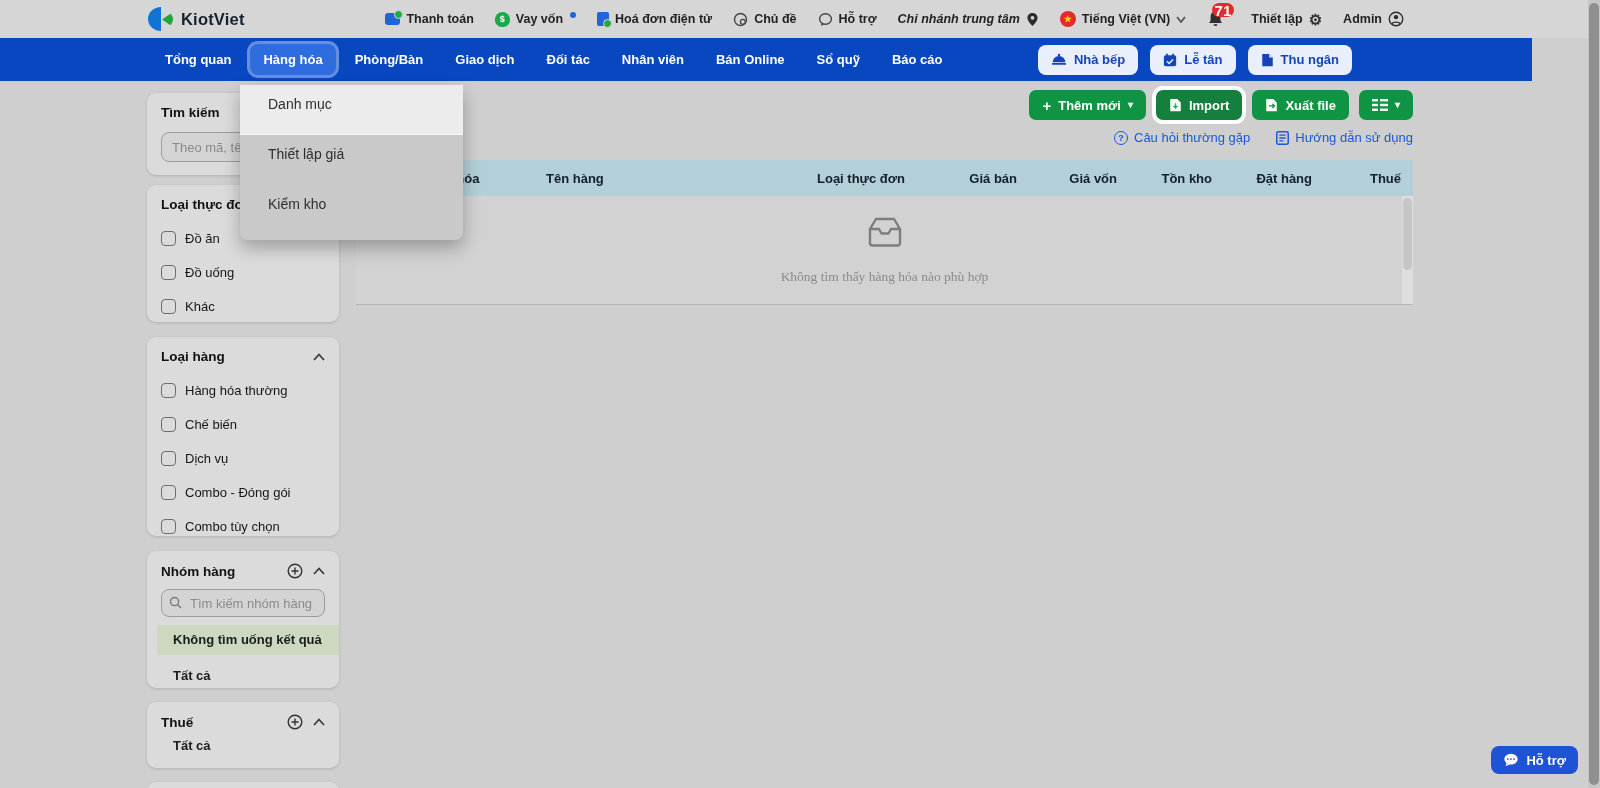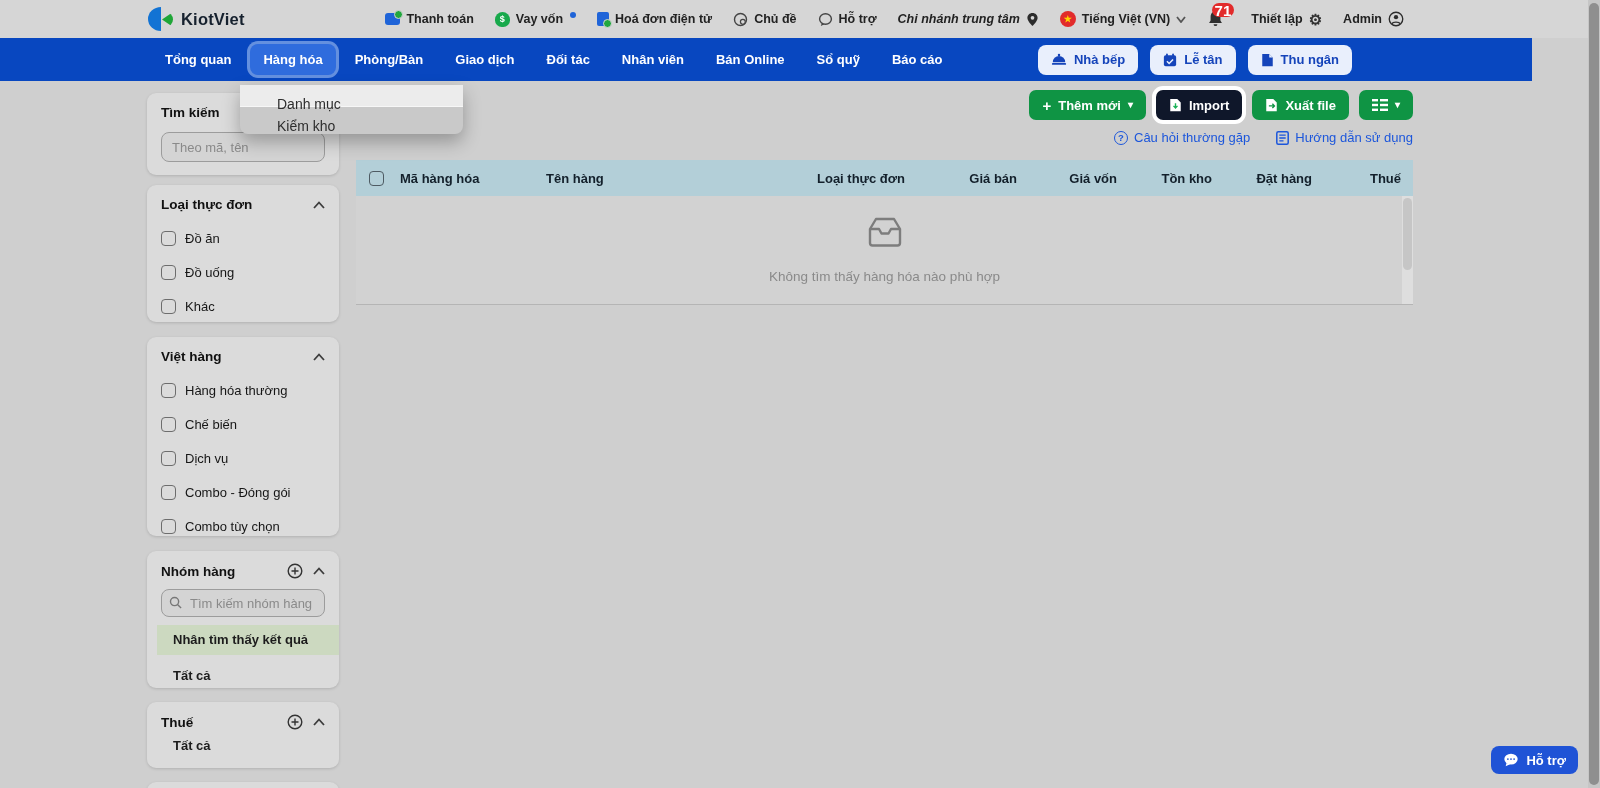--- a/index.html
+++ b/index.html
@@ -49,21 +49,21 @@
     background:#e9effc; color:#1544ba; font-size:13px; font-weight:bold;
     border:none; border-radius:8px; cursor:pointer;
   }
   .quick-btn svg { display:block; }
   
   .dropdown {
     position:absolute; left:240px; top:85px; width:223px; z-index:60;
     background:#c9c9c9; border-radius:0 0 8px 8px; padding-bottom:5px;
     box-shadow:0 8px 18px rgba(0,0,0,.28);
   }
-  .dropdown-item { height:22px; line-height:38px; padding-left:37px; font-size:14px; color:#2e2e2e; cursor:pointer; }
+  .dropdown-item { height:50px; line-height:38px; padding-left:28px; font-size:14px; color:#2e2e2e; cursor:pointer; }
   .dropdown-item.hl { background:#ececec; border-bottom:1px solid #f7f7f7; }
   
   .sidebar { position:absolute; left:147px; top:93px; width:192px; }
   .card {
     background:#dbdbdb; border-radius:9px; box-shadow:0 1px 3px rgba(0,0,0,.15);
     padding:12px 14px; position:relative;
   }
   .card-title { font-size:13.5px; font-weight:bold; color:#111; }
   .card-head { display:flex; align-items:center; }
   .card-head .spacer { flex:1; }
@@ -85,21 +85,21 @@
   .all-item { margin-top:13px; padding-left:12px; font-weight:bold; font-size:13px; cursor:pointer; }
   .icon-btn { background:none; border:none; padding:0; cursor:pointer; display:flex; align-items:center; }
   
   .main { position:absolute; left:356px; top:90px; width:1057px; }
   .toolbar-row { display:flex; justify-content:flex-end; gap:10px; height:30px; }
   .gbtn {
     display:flex; align-items:center; gap:7px; height:30px; padding:0 13px;
     background:#0f9444; color:#fff; font-size:13px; font-weight:bold;
     border:none; border-radius:7px; cursor:pointer;
   }
-  .gbtn.import { background:#0f172a; box-shadow:0 0 0 4px #ffffff; }
+  .gbtn.import { background:#15803d; box-shadow:0 0 0 4px #ffffff; }
   .caret { font-size:10px; line-height:1; }
   .links-row { display:flex; justify-content:flex-end; gap:26px; margin-top:9px; height:17px; }
   .blue-link { display:flex; align-items:center; gap:6px; color:#1c56db; font-size:13px; cursor:pointer; text-decoration:none; }
   .qmark {
     width:14px; height:14px; border:1.5px solid #1c56db; border-radius:50%;
     font-size:9.5px; font-weight:bold; display:flex; align-items:center; justify-content:center;
   }
   .table-head {
     margin-top:14px; height:36px; background:#b3cfd8; display:flex; align-items:center;
     font-weight:bold; font-size:13px; color:#13202b;
@@ -108,21 +108,21 @@
   .th.c-chk { width:40px; display:flex; justify-content:center; }
   .th.c-code { width:140px; }
   .th.c-name { flex:1; padding-left:10px; }
   .th.c-menutype { width:130px; text-align:center; }
   .th.c-r95 { width:95px; text-align:right; }
   .th.c-r100 { width:100px; text-align:right; }
   .th.c-tax { width:97px; text-align:right; padding-right:12px; }
   .chk-t { appearance:none; width:15px; height:15px; border:1.6px solid #4e5b63; border-radius:4px; background:transparent; margin:0; cursor:pointer; }
   .table-body {
     height:109px; background:#d2d2d2; border-bottom:1px solid #b5b5b5; position:relative;
-    display:flex; flex-direction:column; align-items:center; justify-content:center; gap:21px;
+    display:flex; flex-direction:column; align-items:center; justify-content:center; gap:21px;font-family:Liberation Serif, serif;
   }
   .empty-text { color:#8a8a8a; font-size:13.5px; }
   .tbody-scroll { position:absolute; right:0; top:0; bottom:0; width:11px; background:#dedede; }
   .tbody-scroll .thumb { position:absolute; left:1px; right:1px; top:2px; height:72px; background:#c6c6c6; border-radius:5px; }
   
   .page-scroll { position:absolute; right:0; top:0; width:12px; height:788px; background:#c6c6c6; }
   .page-scroll .thumb { position:absolute; left:1px; width:10px; top:3px; height:782px; background:#8f8f8f; border-radius:5px; }
   
   .support-btn {
     position:absolute; right:22px; bottom:14px;
@@ -240,20 +240,21 @@
         <path d="M1 1 H9 L13 5 V15 H1 Z" fill="#1544ba"></path>
         <path d="M9 1 L9 5 L13 5" fill="#e9effc"></path>
       </svg>
       <span>Thu ngân</span>
     </button>
   </div>
 </div>
 
 <div class="dropdown">
   <div class="dropdown-item hl">Danh mục</div>
+  <div class="dropdown-item">Thiết lập giá</div>
   <div class="dropdown-item">Kiểm kho</div>
 </div>
 
 <div class="sidebar">
 
   <div class="card" style="height:82px;">
     <div class="card-title">Tìm kiếm</div>
     <input class="side-input" style="margin-top: 12px;" type="text" placeholder="Theo mã, tên">
   </div>
 
@@ -276,21 +277,21 @@
       <span>Đồ uống</span>
     </label>
     <label class="chk-row">
       <input type="checkbox" class="chk" style="">
       <span>Khác</span>
     </label>
   </div>
 
   <div class="card" style="height:199px; margin-top:15px;">
     <div class="card-head">
-      <span class="card-title">Việt hàng</span>
+      <span class="card-title">Loại hàng</span>
       <span class="spacer"></span>
       <button class="icon-btn">
         <svg width="12" height="8" viewBox="0 0 12 8">
           <path d="M1 7 L6 1.5 L11 7" fill="none" stroke="#3c3c3c" stroke-width="1.8"></path>
         </svg>
       </button>
     </div>
     <label class="chk-row">
       <input type="checkbox" class="chk" style="">
       <span>Hàng hóa thường</span>
@@ -329,21 +330,21 @@
         </svg>
       </button>
     </div>
     <div class="group-search">
       <svg width="13" height="13" viewBox="0 0 14 14">
         <circle cx="6" cy="6" r="4.4" fill="none" stroke="#777" stroke-width="1.5"></circle>
         <path d="M9.4 9.4 L13 13" stroke="#777" stroke-width="1.5"></path>
       </svg>
       <input class="side-input" type="text" placeholder="Tìm kiếm nhóm hàng" style="">
     </div>
-    <div class="hl-green">Nhân tìm thấy kết quả</div>
+    <div class="hl-green">Không tìm uống kết quả</div>
     <div class="all-item">Tất cả</div>
   </div>
 
   <div class="card" style="height:66px; margin-top:14px;">
     <div class="card-head">
       <span class="card-title">Thuế</span>
       <span class="spacer"></span>
       <button class="icon-btn" style="margin-right:10px;">
         <svg width="16" height="16" viewBox="0 0 16 16">
           <circle cx="8" cy="8" r="6.8" fill="none" stroke="#333" stroke-width="1.4"></circle>

